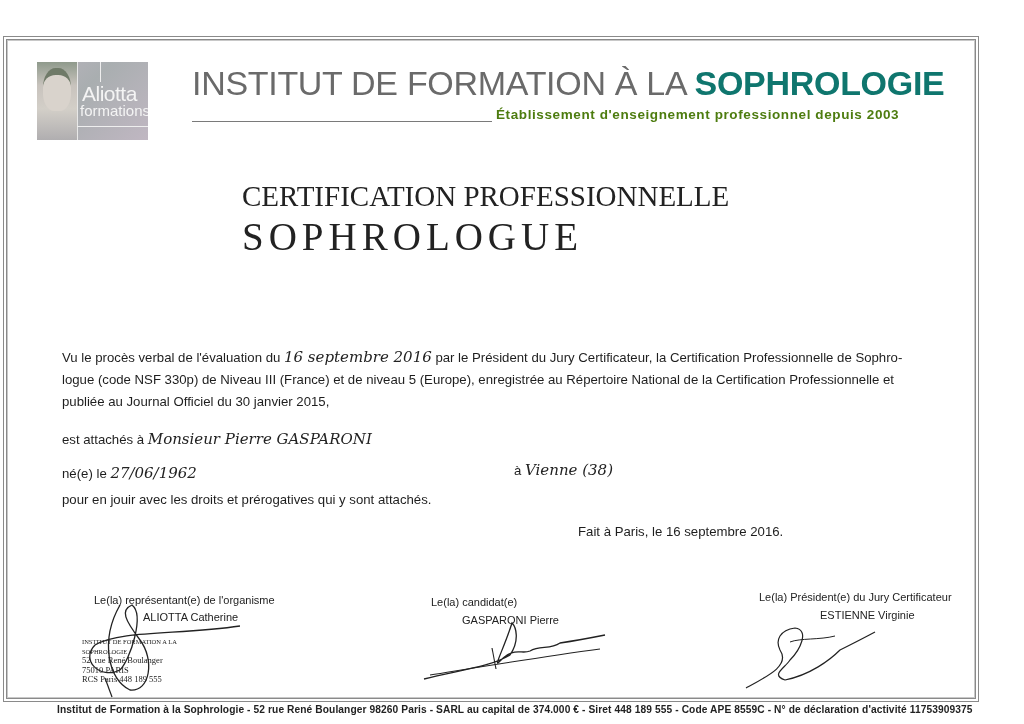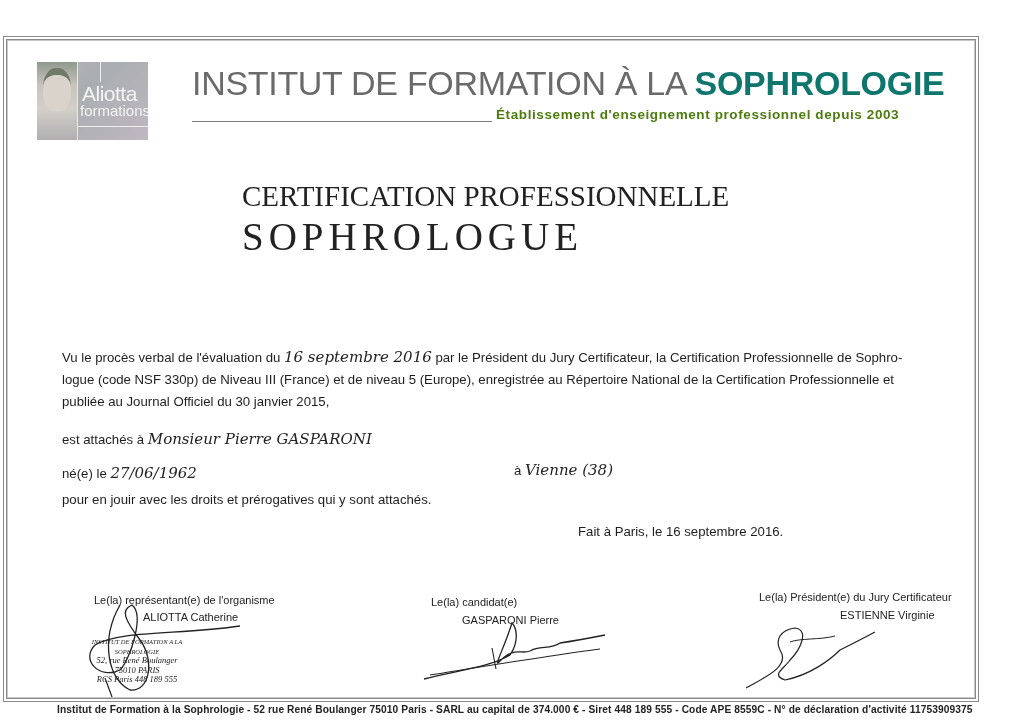--- a/index.html
+++ b/index.html
@@ -57,21 +57,21 @@
     .body-text {
       position:absolute; left:62px; top:346px; width:860px; font-size:13.2px; line-height:22px; color:#1e1e1e;
     }
     .hand {
       font-family:"DejaVu Serif", serif; font-style:italic; font-size:15px; color:#222;
     }
     .line { position:absolute; font-size:13.2px; color:#1e1e1e; white-space:nowrap; }
     .sig-label { position:absolute; font-size:11px; color:#222; white-space:nowrap;padding-left:32px; }
     .stamp {
       position:absolute; left:82px; top:637px; font-family:"Liberation Serif", serif; font-size:8.5px; line-height:9.5px;
-      color:#222; text-align:center; width:110px;font-style:italic;
+      color:#222; width:110px;
     }
     .footer {
       position:absolute; left:57px; top:704px; font-size:10.2px; color:#222; font-weight:bold; white-space:nowrap; letter-spacing:0.1px;
     }
     svg.sig { position:absolute; overflow:visible; }
   </style>
 </head>
 <body>
 
 <div class="frame"></div>
@@ -124,20 +124,20 @@
 <div class="sig-label" style="left:399px; top:596px;">Le(la) candidat(e)</div>
 <div class="sig-label" style="left:407px; top:614px;margin-left:23px;">GASPARONI Pierre</div>
 
 <svg class="sig" style="left:420px; top:615px;" width="200" height="70">
   <path d="M4 64 C40 55, 70 52, 90 40 C100 25, 96 12, 92 8 C85 30, 75 50, 78 48 C95 30, 100 40, 110 36 C120 30, 130 35, 140 28 C160 25, 175 22, 185 20" fill="none" stroke="#222" stroke-width="1.3"></path>
   <path d="M10 60 C60 52, 120 42, 180 34" fill="none" stroke="#222" stroke-width="1.1"></path>
   <path d="M72 33 L76 54" fill="none" stroke="#222" stroke-width="1.1"></path>
 </svg>
 
 <div class="sig-label" style="left:727px; top:591px;">Le(la) Président(e) du Jury Certificateur</div>
-<div class="sig-label" style="left:808px; top:609px;">ESTIENNE Virginie</div>
+<div class="sig-label" style="left:788px; top:609px;">ESTIENNE Virginie</div>
 
 <svg class="sig" style="left:740px; top:620px;" width="160" height="75">
   <path d="M6 68 C30 55, 50 45, 40 30 C35 20, 40 10, 55 8 C70 10, 60 30, 50 40 C45 48, 30 55, 45 60 C70 55, 90 40, 100 30 C110 25, 120 20, 135 12" fill="none" stroke="#222" stroke-width="1.2"></path>
   <path d="M50 22 C60 18, 80 20, 95 16" fill="none" stroke="#222" stroke-width="1"></path>
 </svg>
 
-<div class="footer">Institut de Formation à la Sophrologie - 52 rue René Boulanger 75010 Paris - SARL au capital de 374.000 € - Siret 448 189 555 - Code APE 8559C - N° de déclaration d'activité 11753909375</div>
+<div class="footer">Institut de Formation à la Sophrologie - 52 rue René Boulanger 98260 Paris - SARL au capital de 374.000 € - Siret 448 189 555 - Code APE 8559C - N° de déclaration d'activité 11753909375</div>
 
 </body></html>

